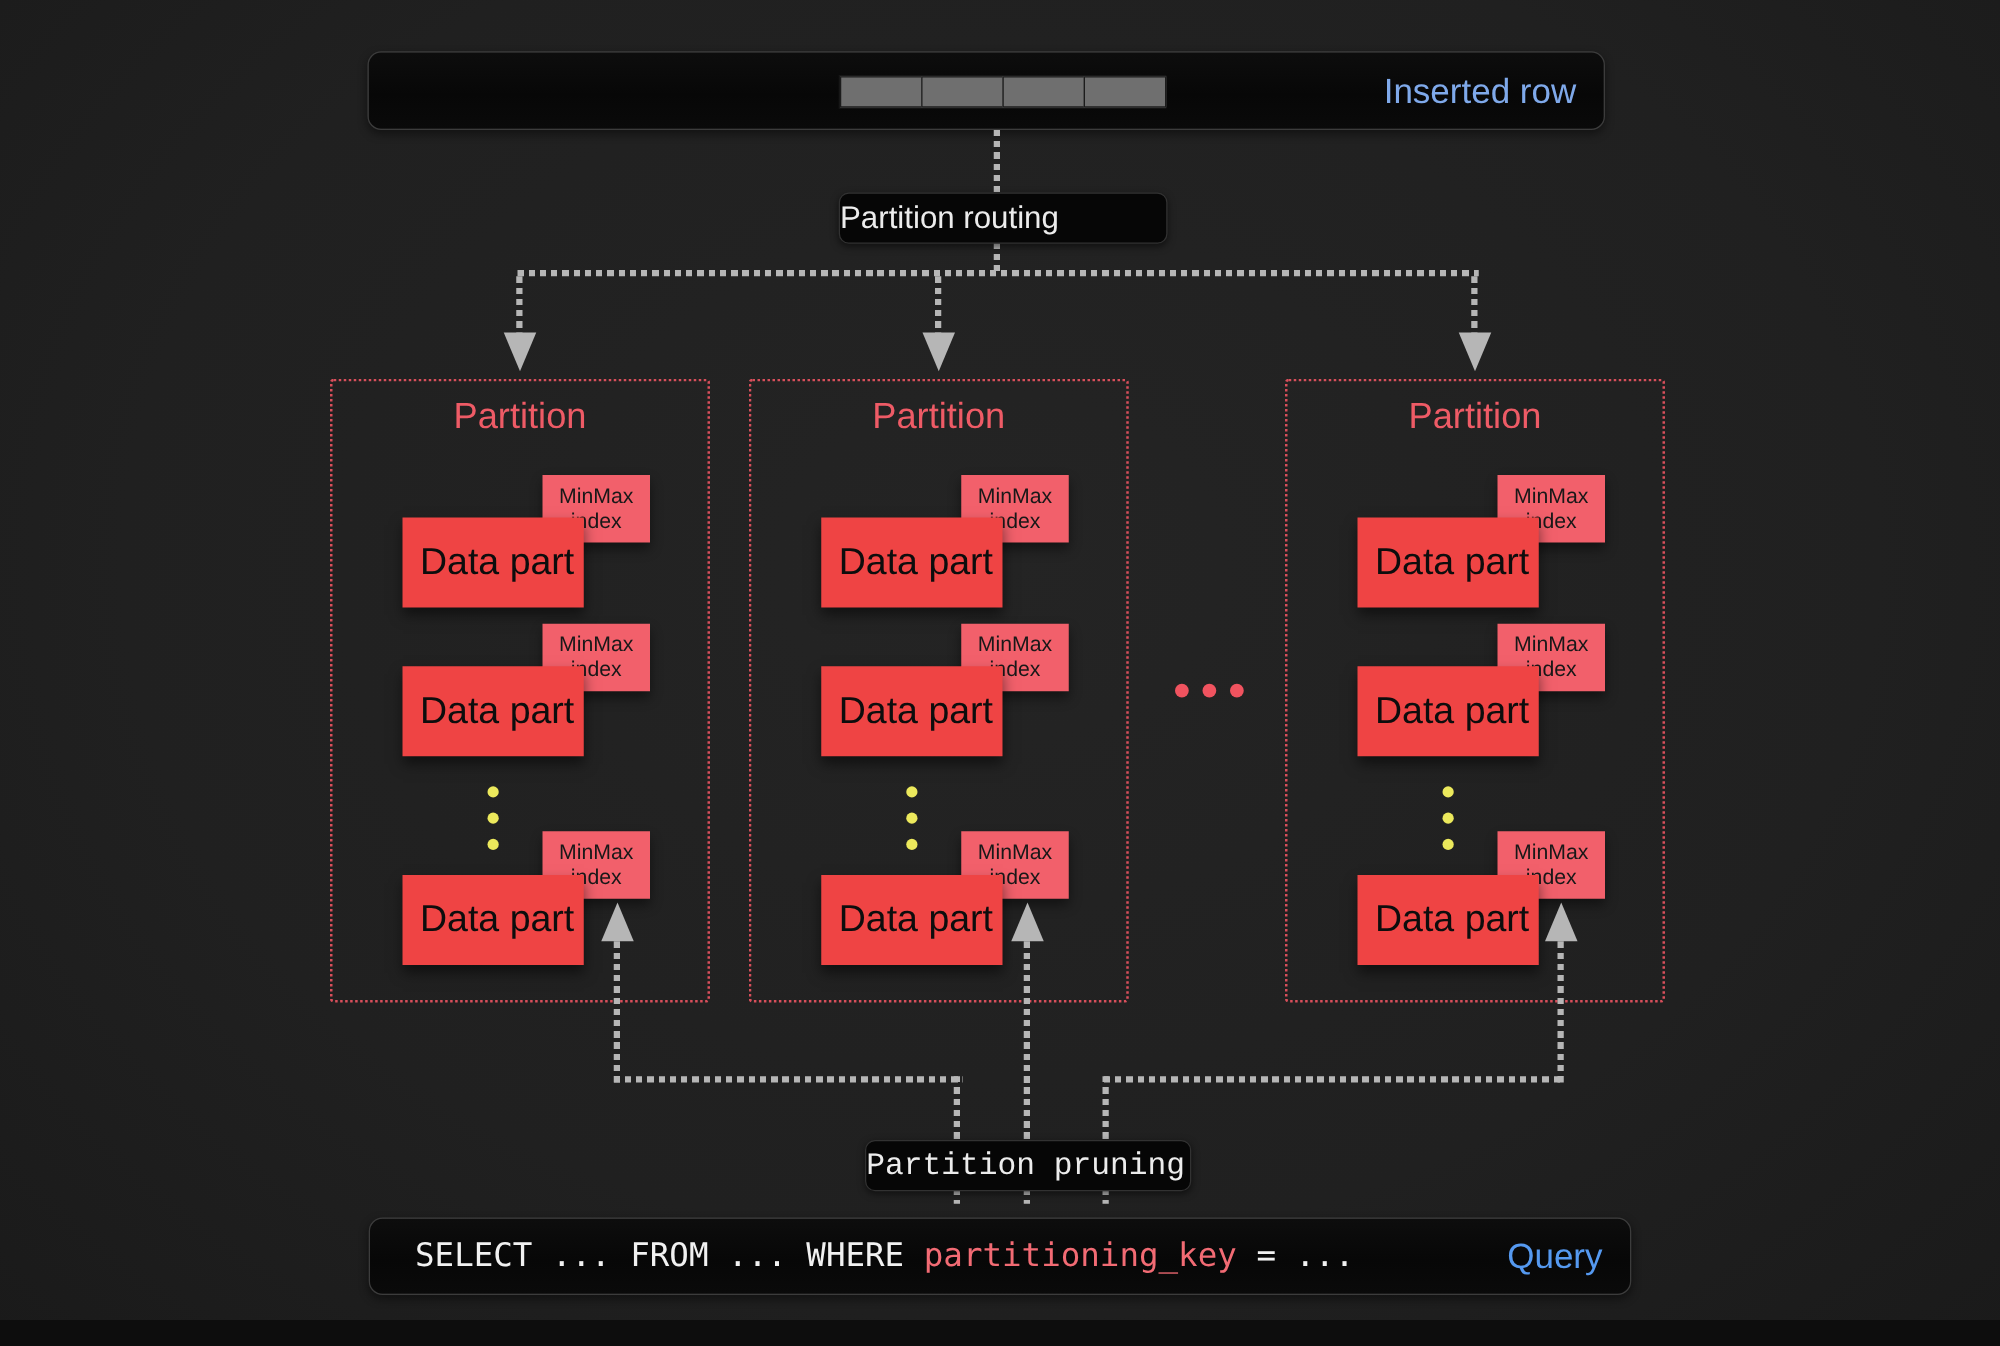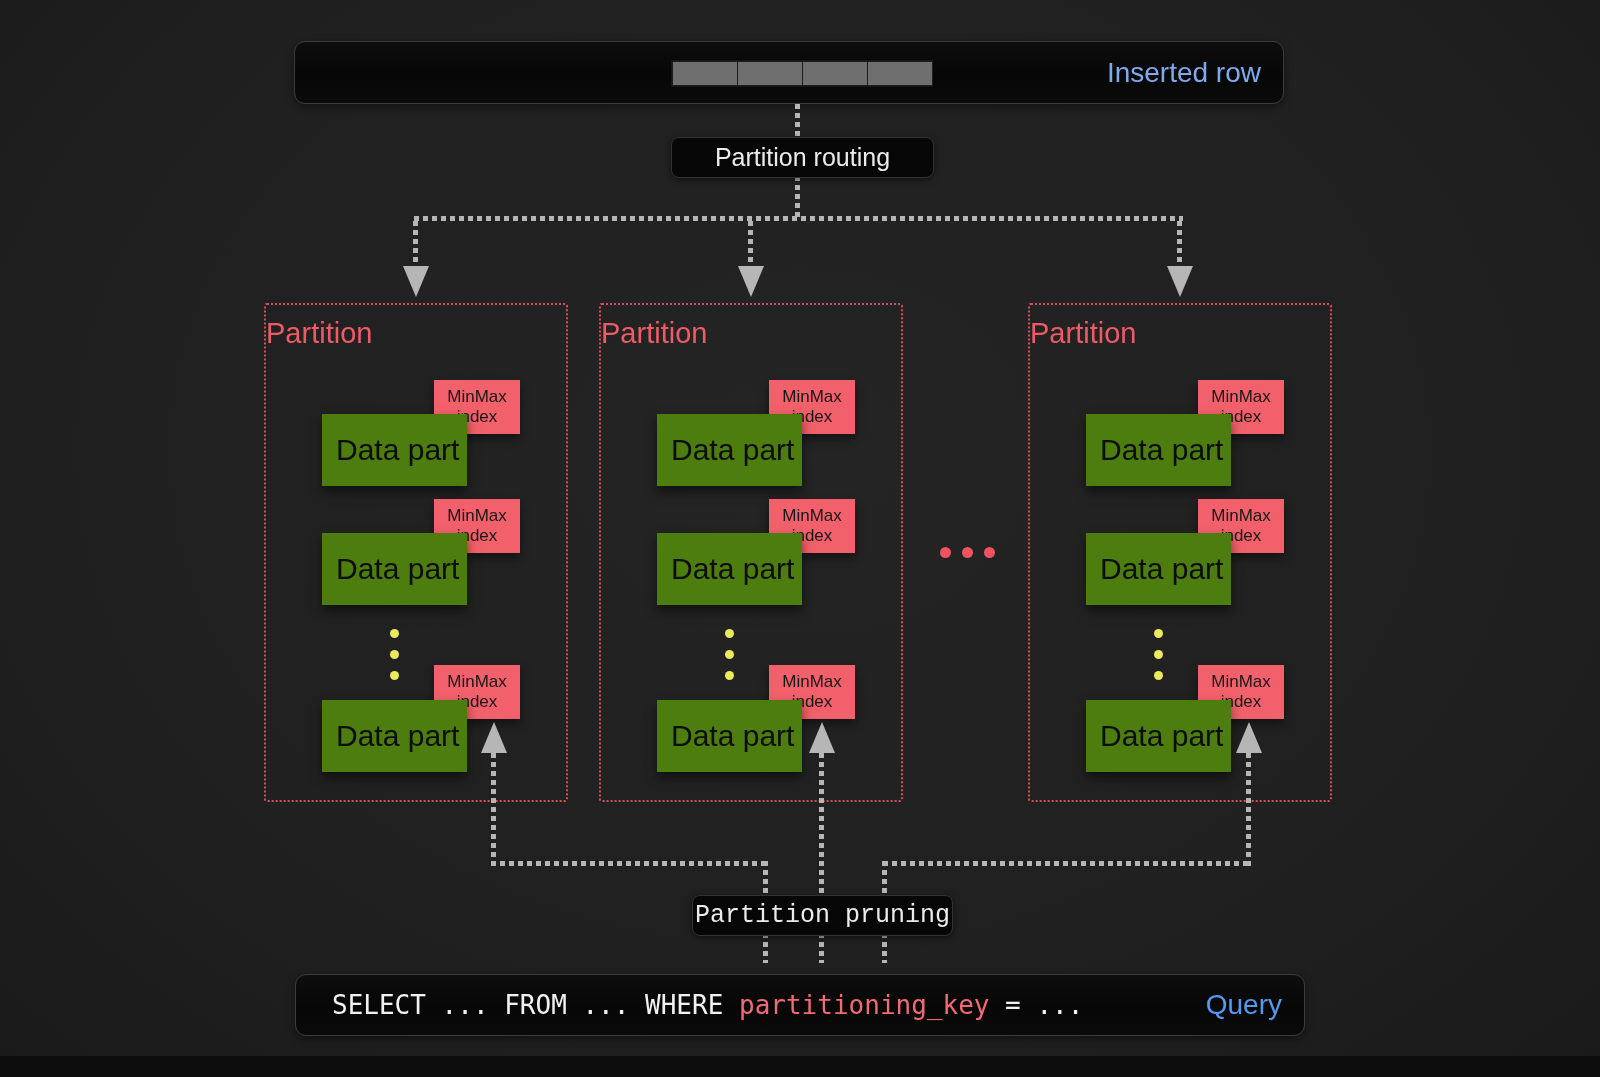--- a/index.html
+++ b/index.html
@@ -15,41 +15,42 @@
     background:linear-gradient(180deg,#0d0d0d 0%,#070707 55%,#0a0a0a 100%);
     border:1.5px solid #3c3c3c;border-radius:11px;
     box-shadow:0 3px 8px rgba(0,0,0,.45);
     display:flex;align-items:center;
   }
   
   .lbl{
     background:#060606;border:1px solid #323232;border-radius:8px;
     box-shadow:0 2px 6px rgba(0,0,0,.5);
     color:#ececec;font-size:25px;
-    display:flex;align-items:center;justify-content:center;
+    display:flex;align-items:center;justify-content:flex-start;
     white-space:nowrap;
+    margin-top:17px;
   }
   
   .segments{display:flex;background:#121212;border:1px solid #161616;}
   .segments .seg{width:64px;height:23px;background:#6f6f6f;border:1px solid #1c1c1c;margin-right:-1px;}
   .blue-right{position:absolute;right:22px;top:0;bottom:0;display:flex;align-items:center;font-size:28px;}
   
   .doth{height:5px;background-image:repeating-linear-gradient(to right,#b6b6b6 0 5px,transparent 5px 9px);}
   .dotv{width:5px;background-image:repeating-linear-gradient(to bottom,#b6b6b6 0 5px,transparent 5px 9px);}
   
   .head-down{width:0;height:0;border-left:13px solid transparent;border-right:13px solid transparent;border-top:31px solid #b6b6b6;}
   .head-up{width:0;height:0;border-left:13px solid transparent;border-right:13px solid transparent;border-bottom:31px solid #b6b6b6;}
   
   .partition{
     width:300px;height:495px;
     border:2px dotted #d84f5b;border-radius:3px;
   }
-  .p-title{position:absolute;left:0;right:0;top:12px;color:#ee5b66;font-size:29px;}
+  .p-title{position:absolute;left:0;right:0;top:12px;text-align:center;color:#ee5b66;font-size:29px;}
   .dp{
-    position:absolute;width:145px;height:72px;background:#4d7c0f;
+    position:absolute;width:145px;height:72px;background:#ef4444;
     box-shadow:0 6px 10px rgba(0,0,0,.5);
     display:flex;align-items:center;color:#0d0d0d;font-size:30px;
     padding-left:14px;box-sizing:border-box;white-space:nowrap;
   }
   .tag{
     position:absolute;width:86px;height:54px;background:#f2606b;
     box-shadow:0 5px 9px rgba(0,0,0,.45);
     display:flex;flex-direction:column;align-items:center;justify-content:center;
     color:#181818;font-size:17px;line-height:1.18;text-align:center;
   }

